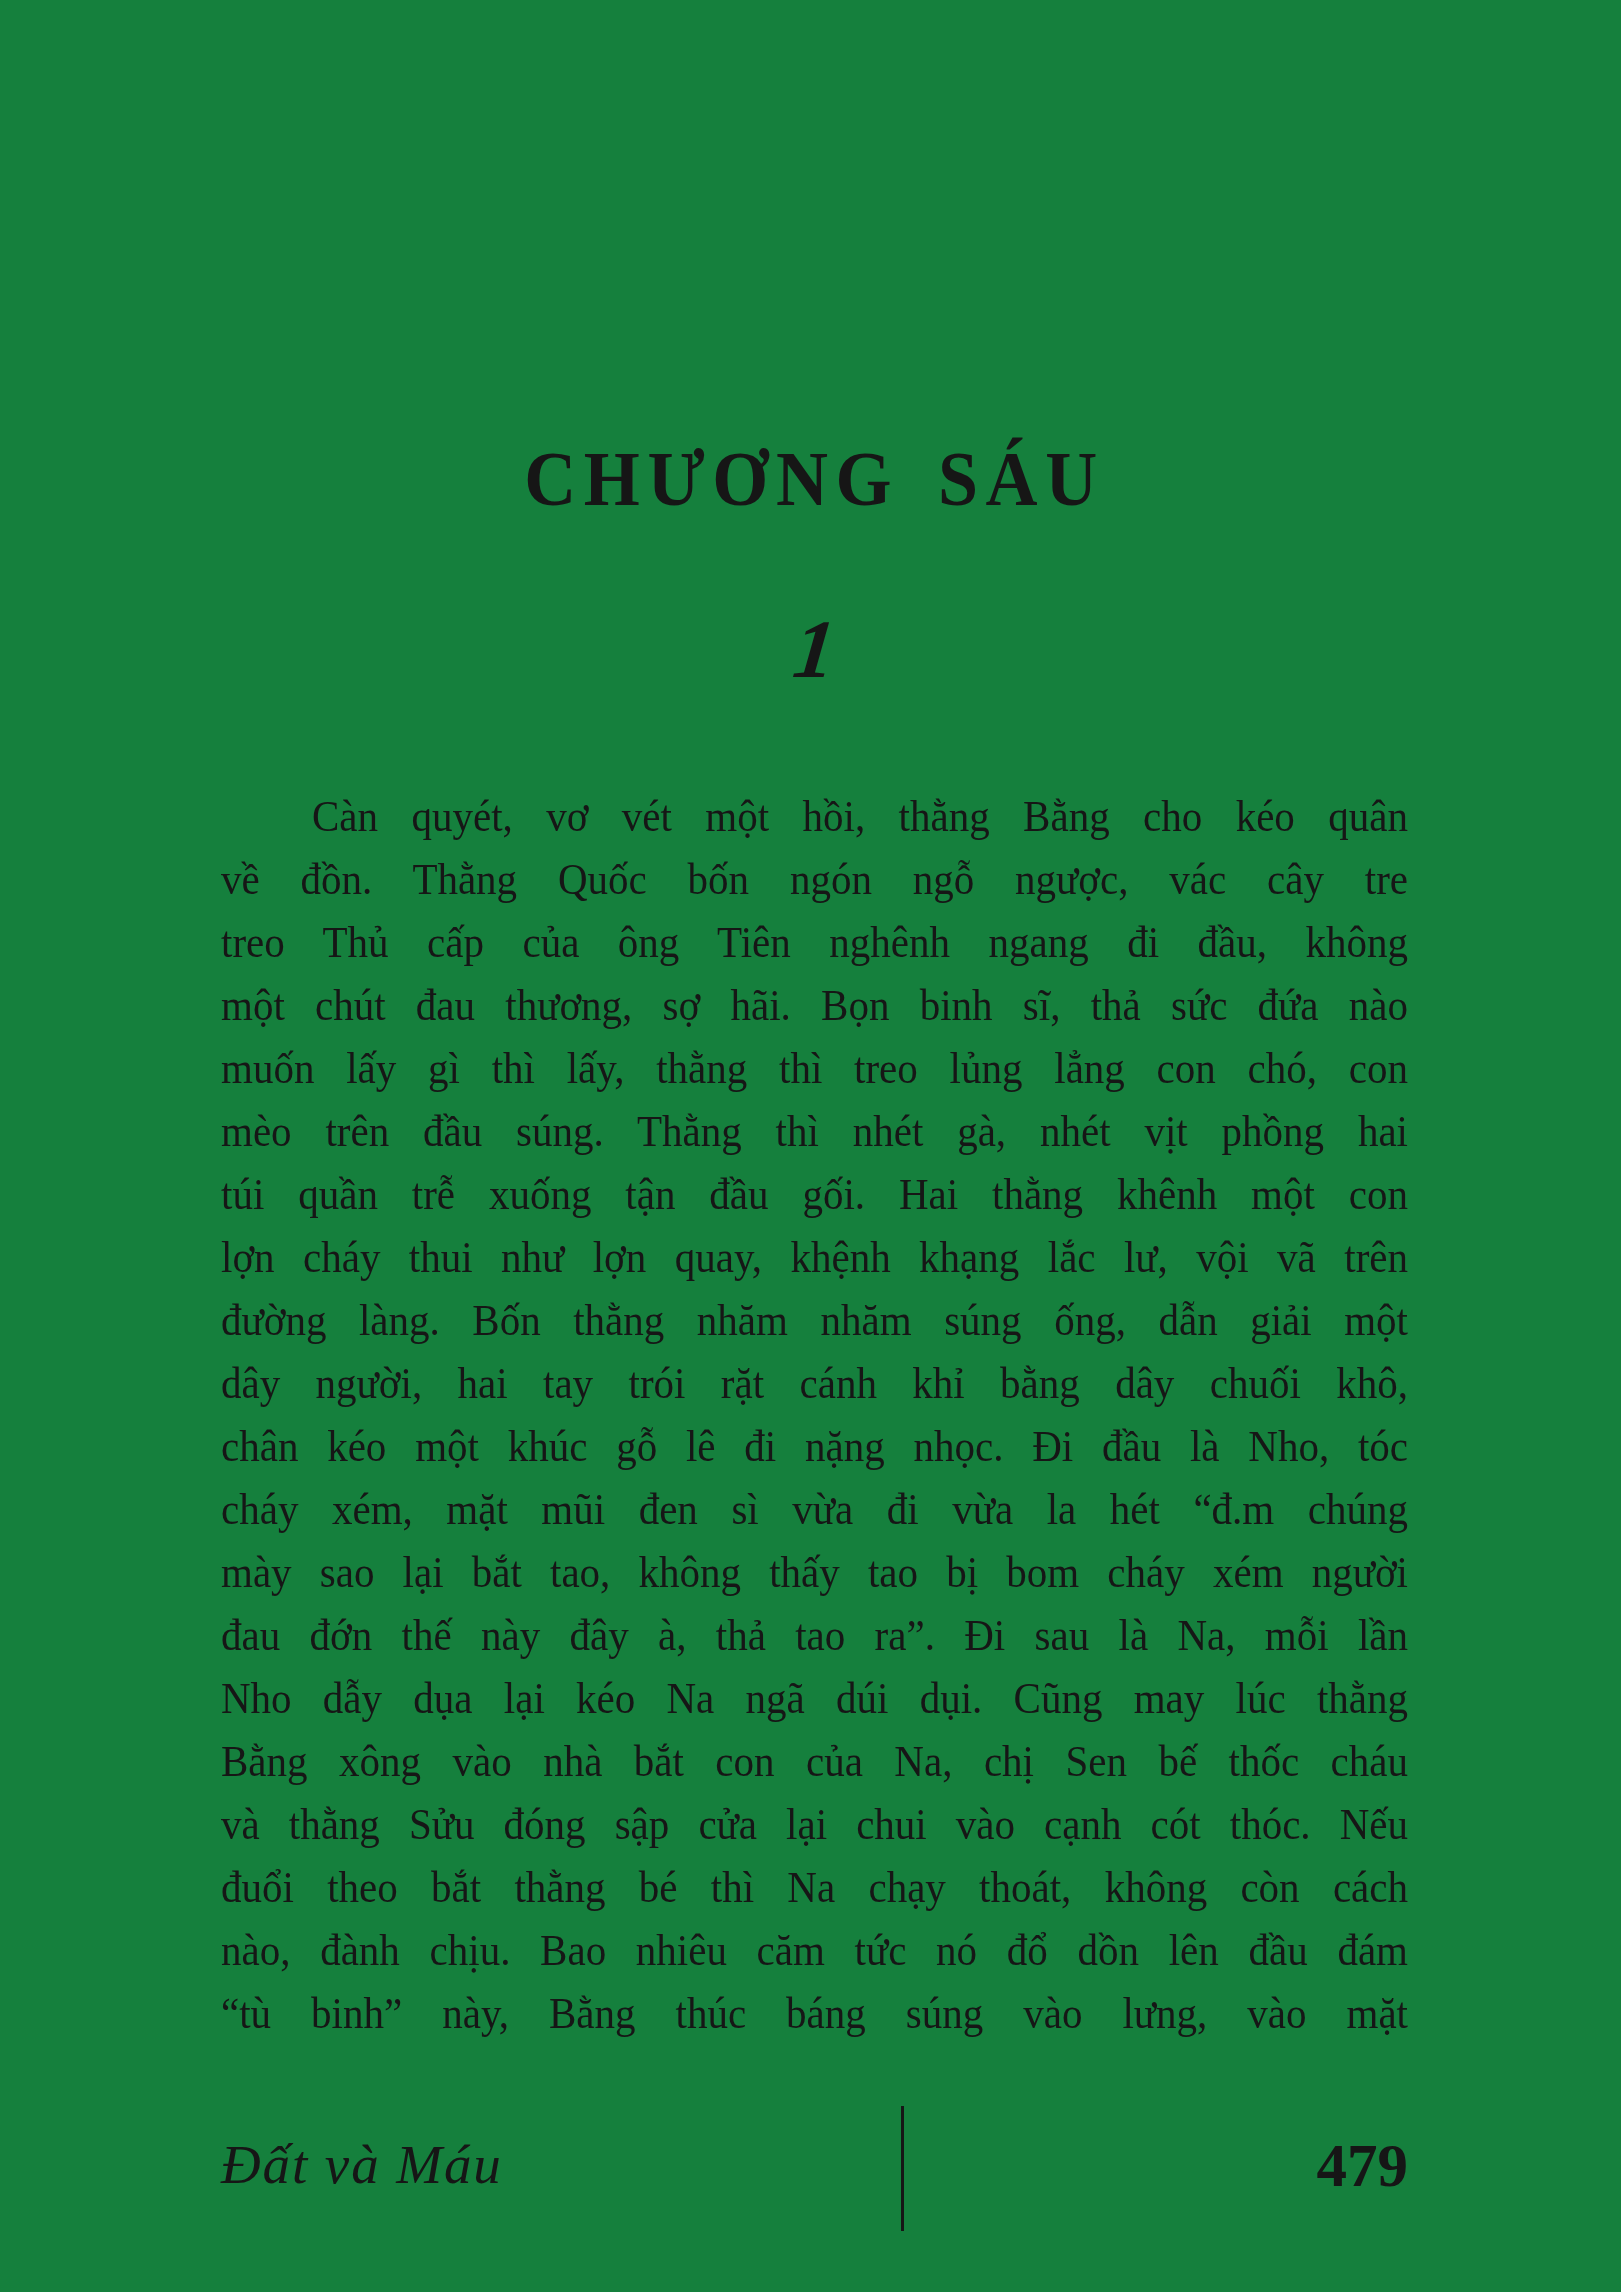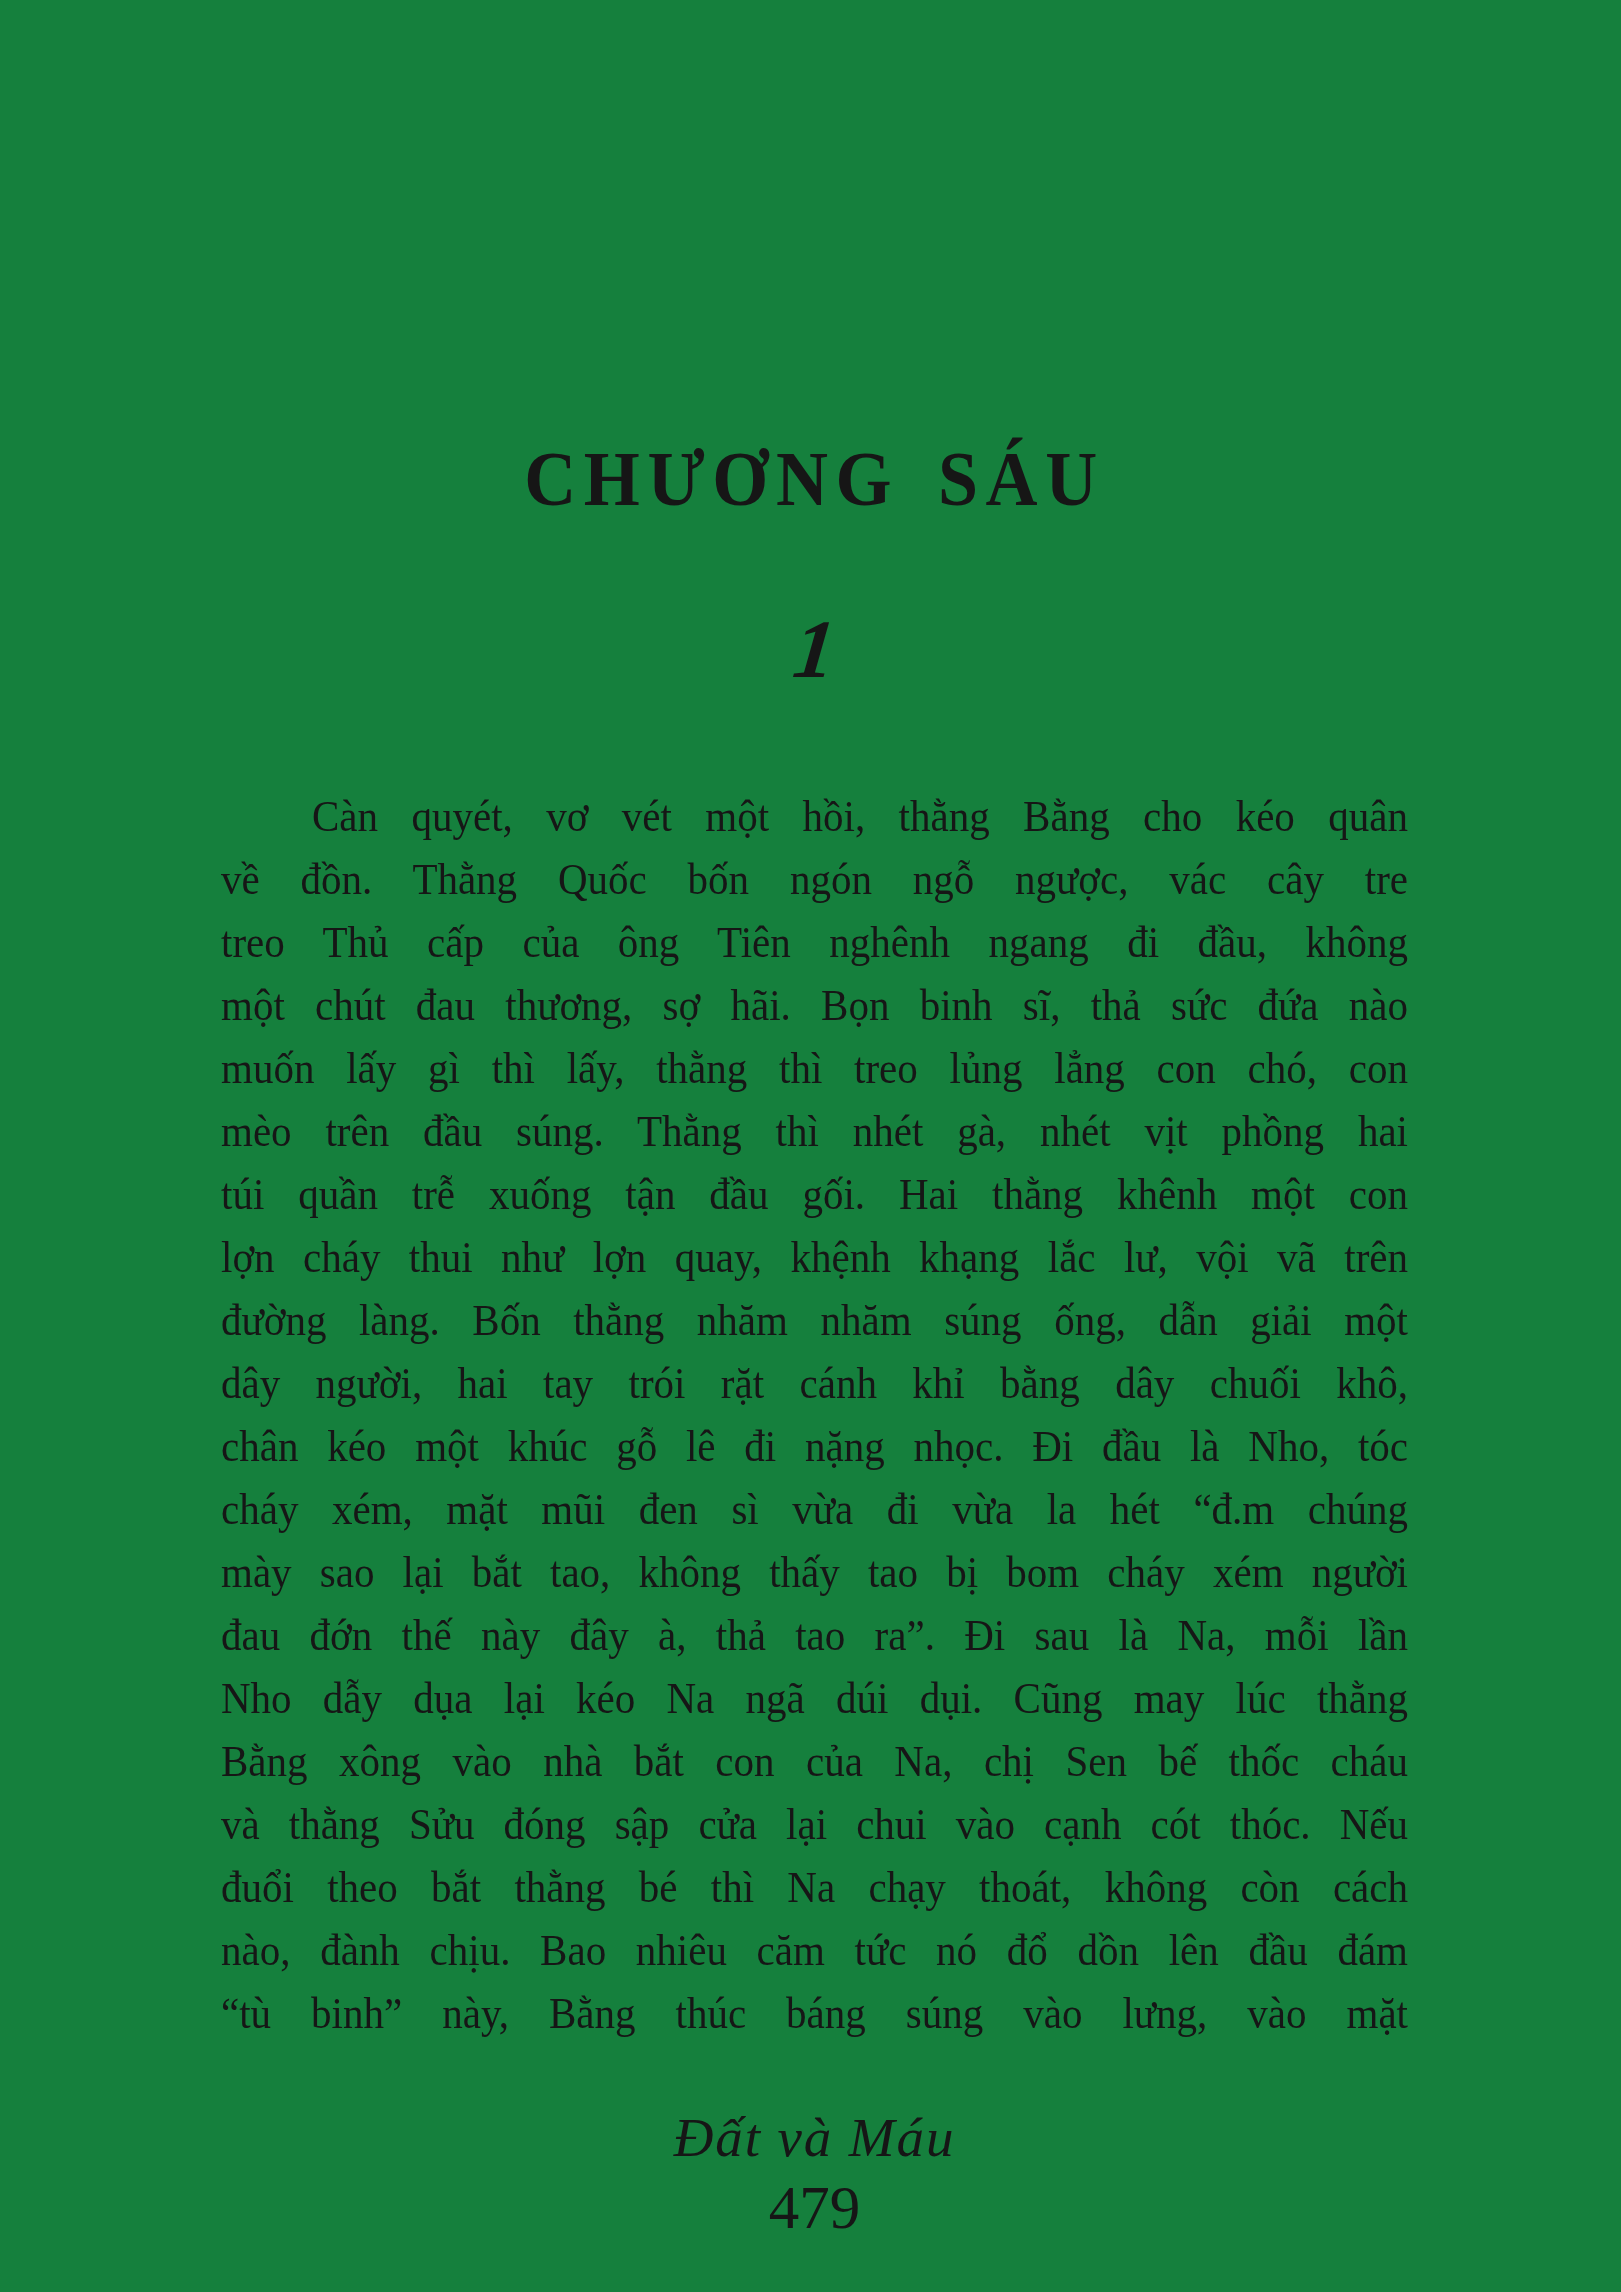--- a/index.html
+++ b/index.html
@@ -50,38 +50,38 @@
   }
   .body-text .line.first { padding-left:91px; }
   .page-footer {
     position:absolute;
     top:2106px;
     left:221px; width:1187px;
     height:125px;
     display:flex;
     justify-content:space-between;
     align-items:center;
-    flex-direction:column;
   }
   .book-title {
     font-style:italic;
     font-size:55px;
     letter-spacing:1.9px;
     padding-bottom:7.6px;
   }
   .footer-divider {
     width:2.8px; height:125px;
     background:#161616;
     margin-left:44px;
     margin-right:59px;
   }
   .page-number {
     font-size:61px;
     line-height:1;
     padding-bottom:5.7px;
+    font-weight:bold;
   }
 </style>
 </head>
 <body>
 
 <div class="page" style="background: #15803d; color: rgb(22, 22, 22);">
 
   <div class="chapter-title">CHƯƠNG SÁU</div>
 
   <div class="section-number">1</div>

